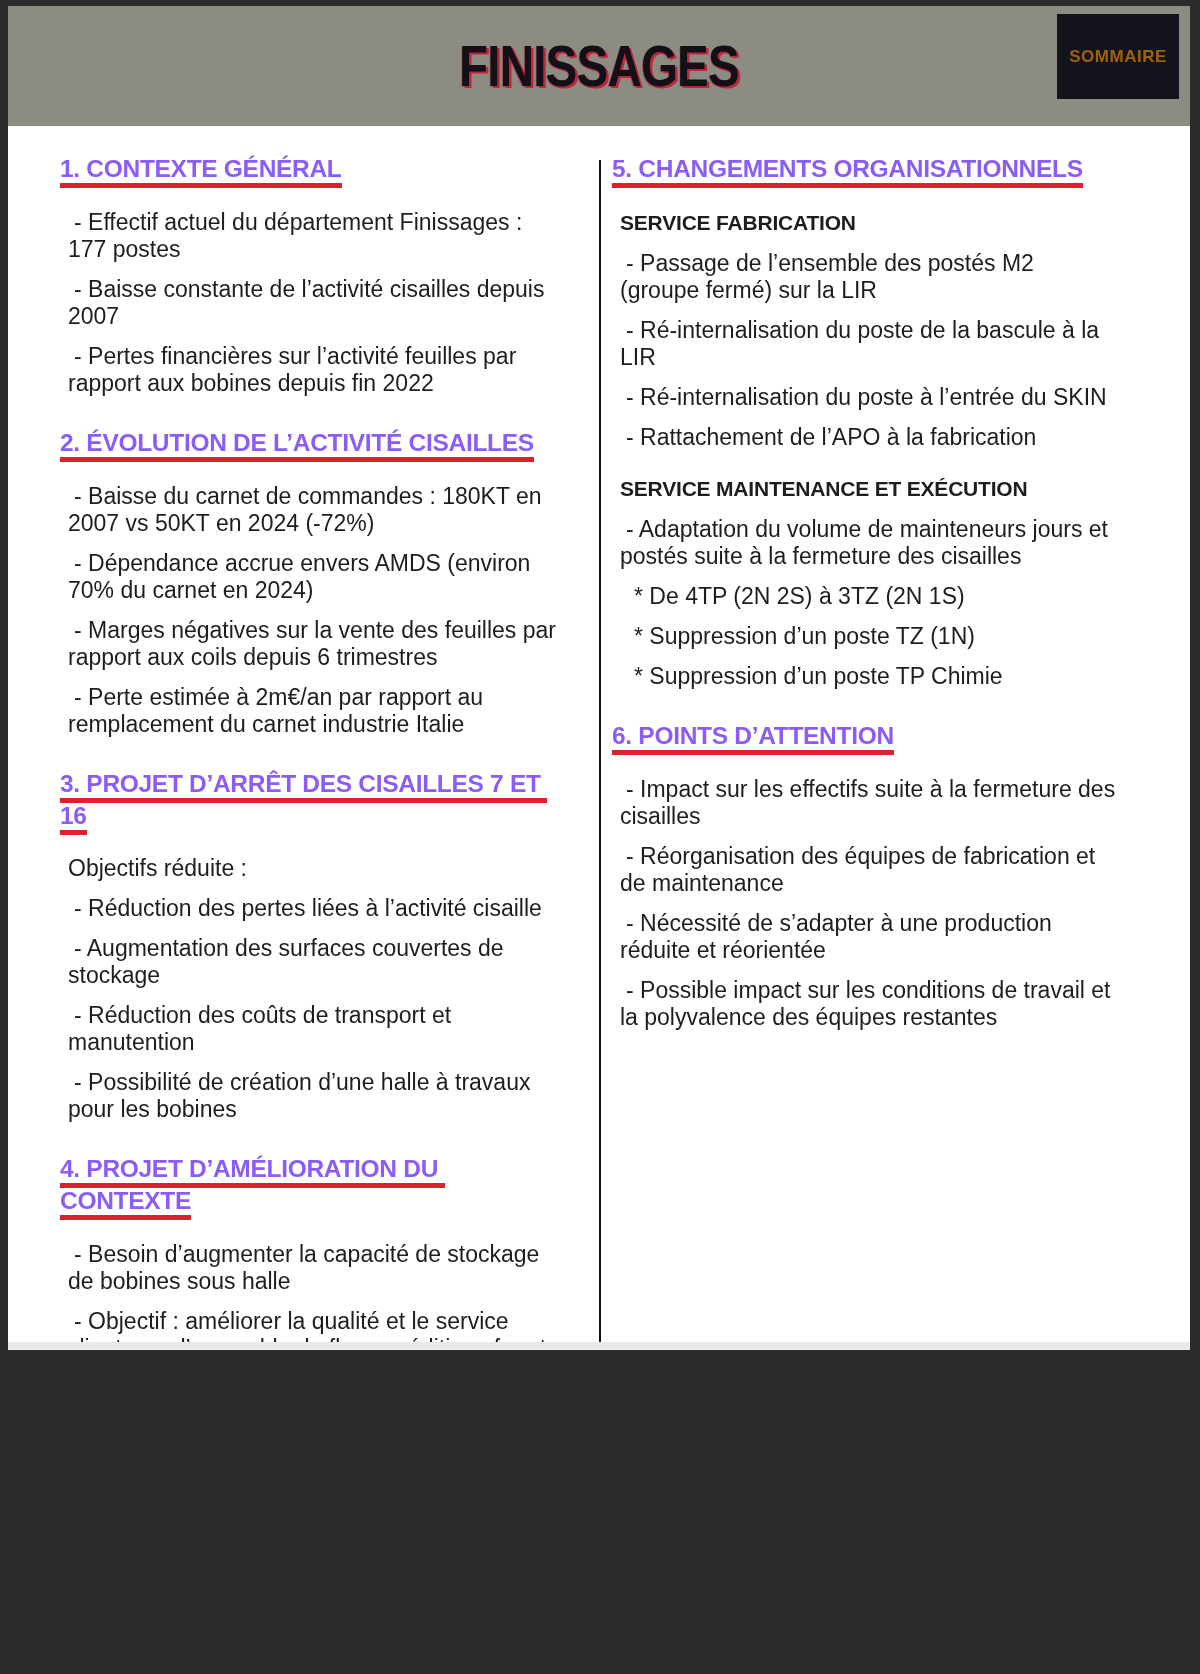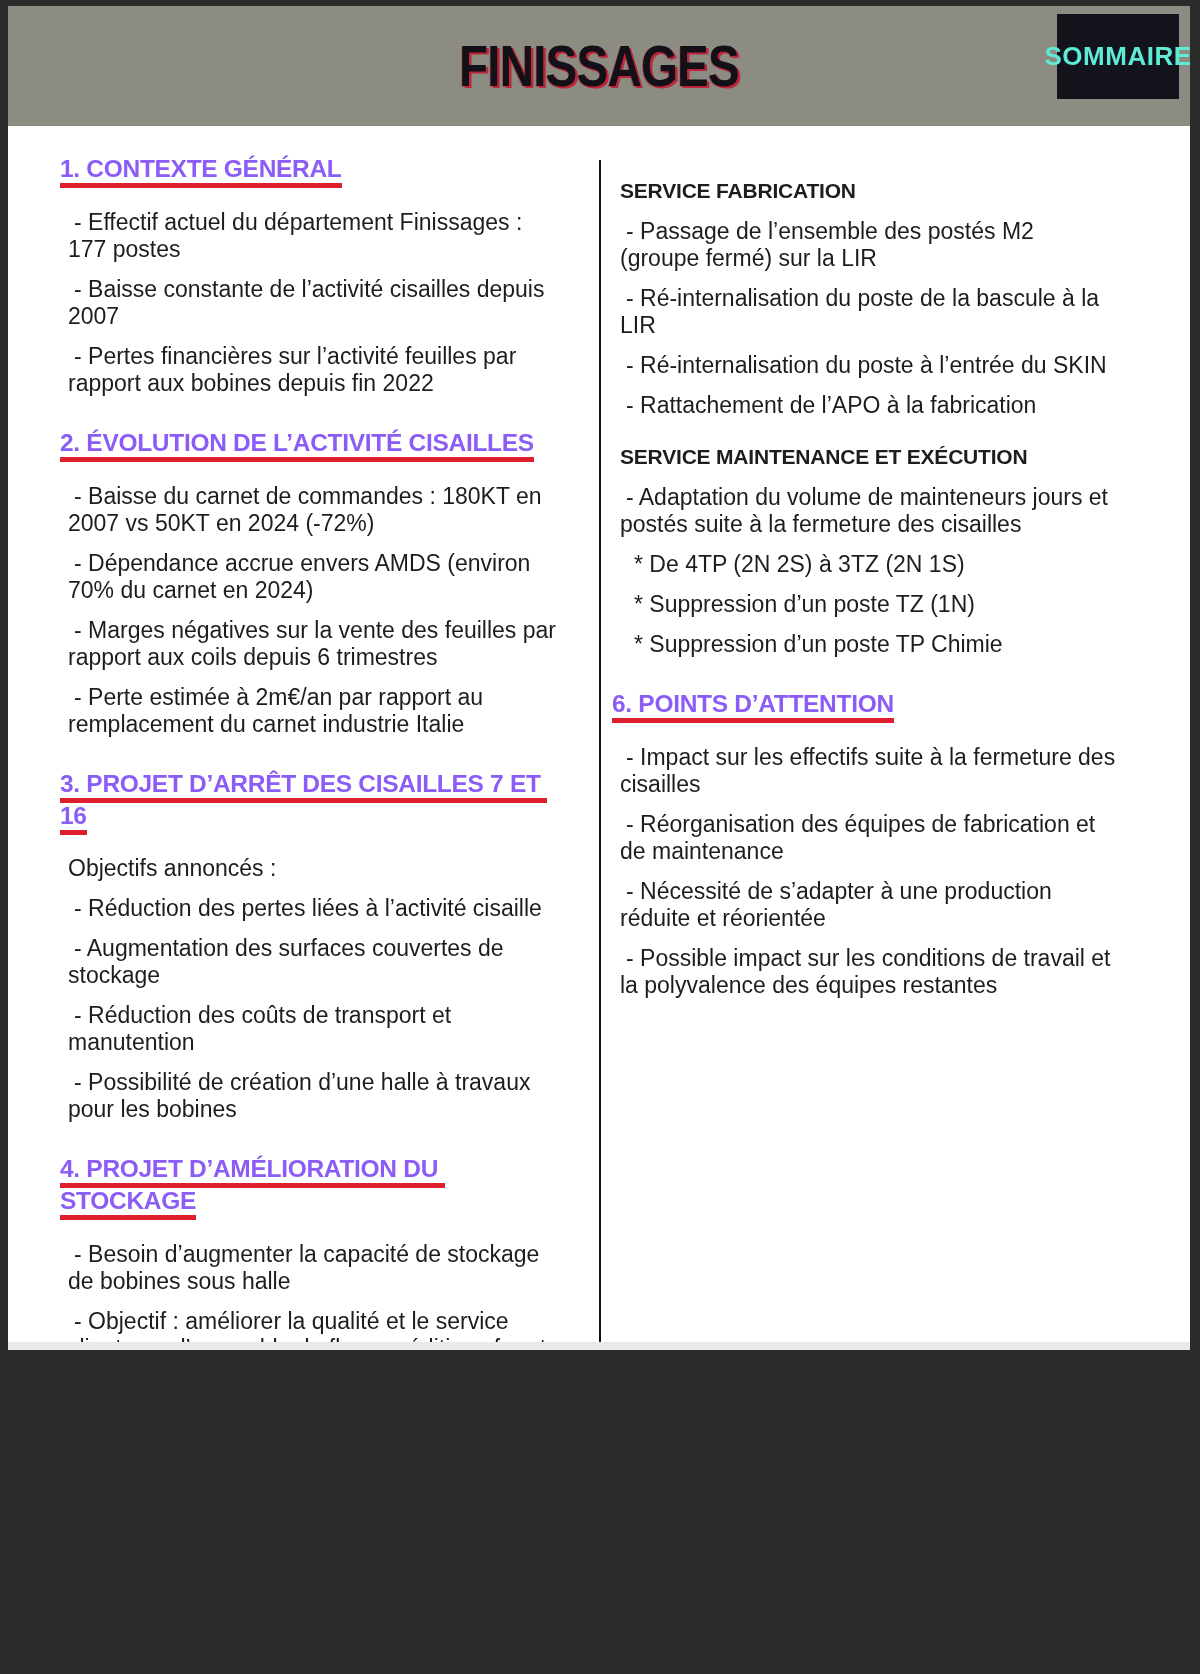--- a/index.html
+++ b/index.html
@@ -16,21 +16,21 @@
   
   .header { position:absolute; top:6px; left:8px; right:10px; height:120px; background:#8c8c83; }
   .title  {
     position:absolute; left:0; right:0; top:26px; margin:0; text-align:center;
     font-size:58px; font-weight:bold; letter-spacing:-1px; color:#141018;
     transform:scaleX(0.82);
     text-shadow: 3px 2px 0 rgba(198,22,48,0.85), -1px 1px 0 rgba(198,22,48,0.45);
   }
   .sommaire {
     position:absolute; top:8px; right:11px; width:122px; height:85px;
-    background:#13131c; color:#5eead4; font-weight:bold; font-size:26px;
+    background:#13131c; color:#a16207; font-weight:bold; font-size:17px;
     letter-spacing:0.5px; display:flex; align-items:center; justify-content:center;
     text-decoration:none; cursor:pointer; border:none;
   }
 
   
   .divider { position:absolute; left:599px; top:160px; width:2px; height:1423px; background:#131313; }
   .col { position:absolute; top:153px; }
   .col-left  { left:60px; width:507px; }
   .col-right { left:612px; width:505px; }
 
@@ -76,35 +76,36 @@
       </section>
       <section class="section">
         <h2 class="sec-title"><span class="u">2. ÉVOLUTION DE L’ACTIVITÉ CISAILLES</span></h2>
         <p class="item k-b">- Baisse du carnet de commandes : 180KT en 2007 vs 50KT en 2024 (-72%)</p>
         <p class="item k-b">- Dépendance accrue envers AMDS (environ 70% du carnet en 2024)</p>
         <p class="item k-b">- Marges négatives sur la vente des feuilles par rapport aux coils depuis 6 trimestres</p>
         <p class="item k-b">- Perte estimée à 2m€/an par rapport au remplacement du carnet industrie Italie</p>
       </section>
       <section class="section">
         <h2 class="sec-title"><span class="u">3. PROJET D’ARRÊT DES CISAILLES 7 ET 16</span></h2>
-        <p class="item k-p">Objectifs annoncés :</p>
+        <p class="item k-p">Objectifs réduite :</p>
         <p class="item k-b">- Réduction des pertes liées à l’activité cisaille</p>
         <p class="item k-b">- Augmentation des surfaces couvertes de stockage</p>
         <p class="item k-b">- Réduction des coûts de transport et manutention</p>
         <p class="item k-b">- Possibilité de création d’une halle à travaux pour les bobines</p>
       </section>
       <section class="section">
-        <h2 class="sec-title"><span class="u">4. PROJET D’AMÉLIORATION DU </span><br><span class="u">STOCKAGE</span></h2>
+        <h2 class="sec-title"><span class="u">4. PROJET D’AMÉLIORATION DU </span><br><span class="u">CONTEXTE</span></h2>
         <p class="item k-b">- Besoin d’augmenter la capacité de stockage de bobines sous halle</p>
         <p class="item k-b">- Objectif : améliorer la qualité et le service client pour l’ensemble du flux expéditions fer et route (700-500kt/an)</p>
         <p class="item k-b">- Etude de faisabilité à lancer sur l’exploitation des halles</p>
       </section>
     </main>
   <main class="col col-right">
       <section class="section">
+        <h2 class="sec-title"><span class="u">5. CHANGEMENTS ORGANISATIONNELS</span></h2>
         <p class="item k-h">SERVICE FABRICATION</p>
         <p class="item k-b">- Passage de l’ensemble des postés M2 (groupe fermé) sur la LIR</p>
         <p class="item k-b">- Ré-internalisation du poste de la bascule à la LIR</p>
         <p class="item k-b">- Ré-internalisation du poste à l’entrée du SKIN</p>
         <p class="item k-b">- Rattachement de l’APO à la fabrication</p>
         <p class="item k-h">SERVICE MAINTENANCE ET EXÉCUTION</p>
         <p class="item k-b">- Adaptation du volume de mainteneurs jours et postés suite à la fermeture des cisailles</p>
         <p class="item k-s">* De 4TP (2N 2S) à 3TZ (2N 1S)</p>
         <p class="item k-s">* Suppression d’un poste TZ (1N)</p>
         <p class="item k-s">* Suppression d’un poste TP Chimie</p>

